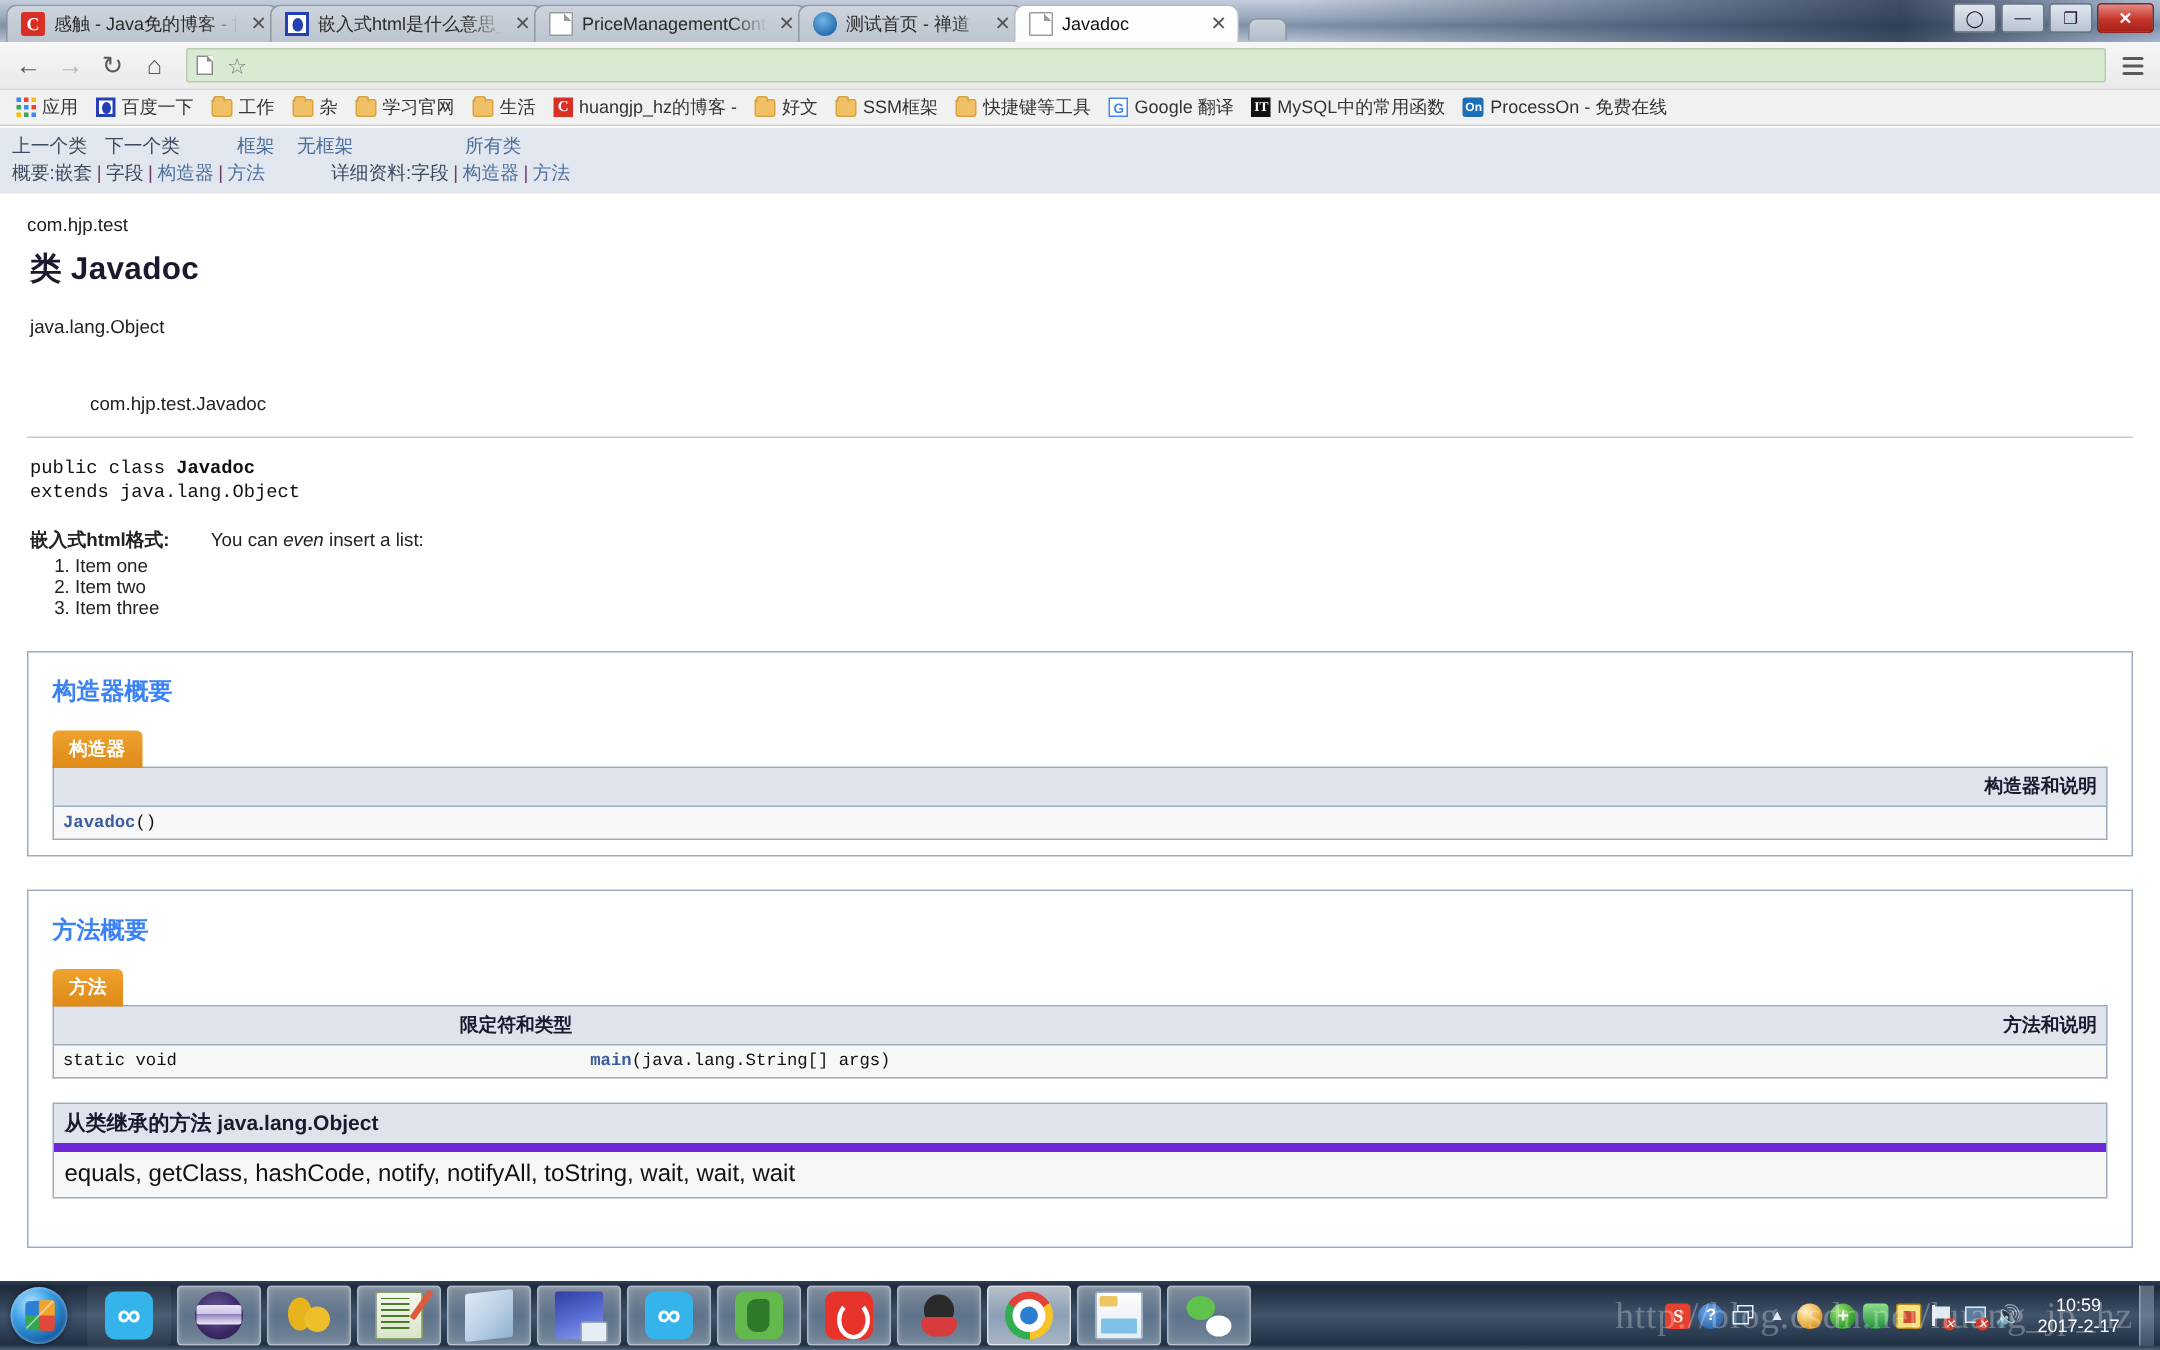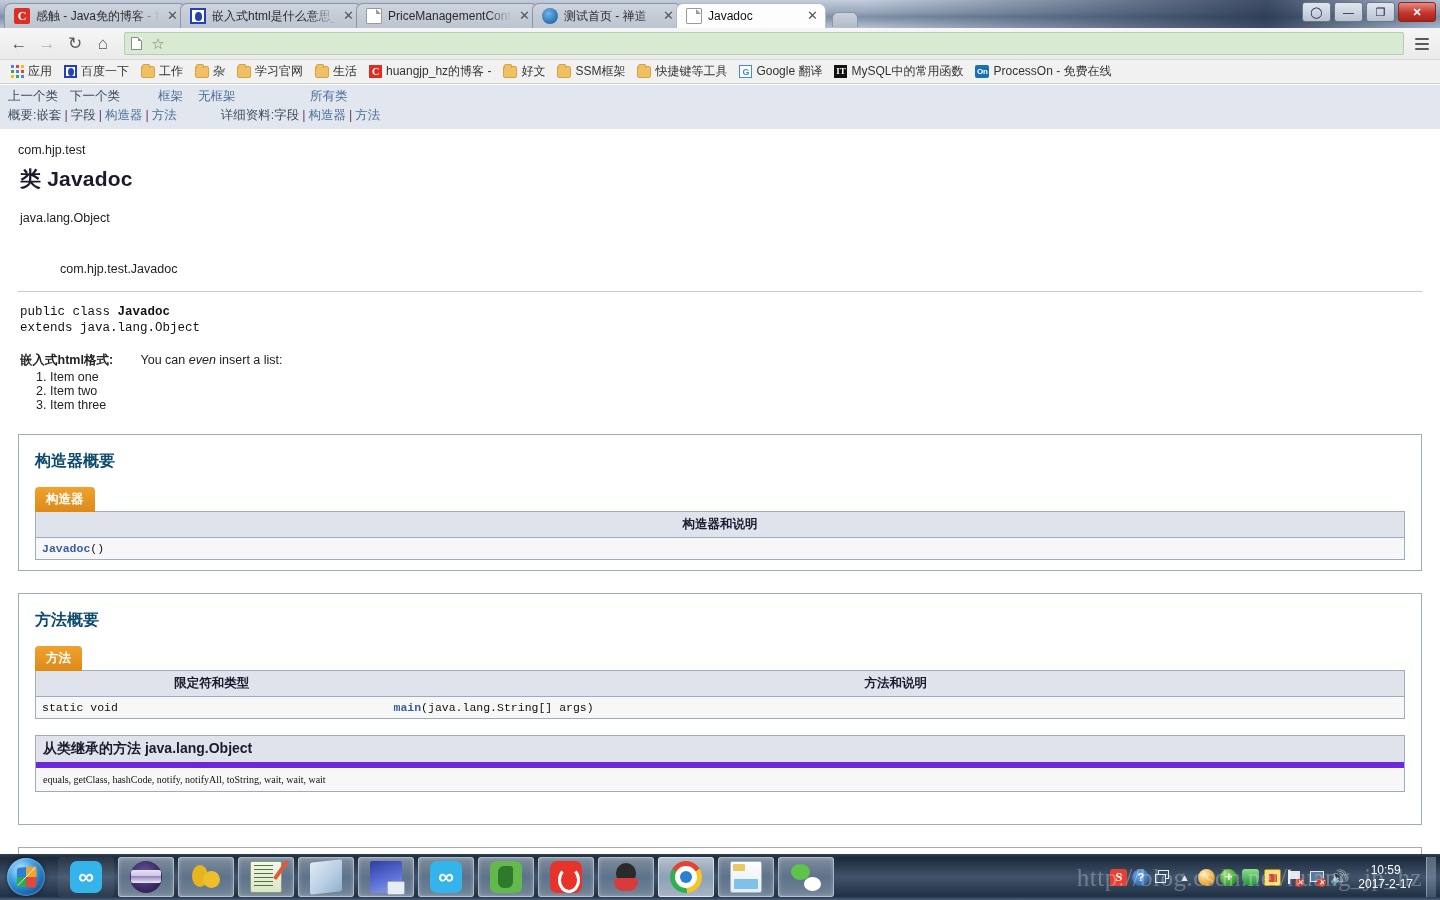--- a/index.html
+++ b/index.html
@@ -147,21 +147,21 @@
     color:#fff; font-size:13.5px; padding: 3px 10px; line-height:16px;
   }
   .jd-topnav .ni.active {
     background: linear-gradient(180deg,#f0a22e 0%, #e08b1a 100%);
     border:1px solid #c87a12; border-radius:2px;
     font-weight:bold; color:#fff; padding:2px 9px;
   }
   .jd-subnav {
     background:#e2e7ef; padding: 3px 8px 5px 8px; font-size:12.5px; color:#29394f;
   }
-  .jd-subnav .row1 { display:flex; gap: 0; line-height:18px;font-family:Liberation Mono, monospace; }
+  .jd-subnav .row1 { display:flex; gap: 0; line-height:18px; }
   .jd-subnav .row2 { display:flex; line-height:18px; }
   .jd-subnav a { color:#4b6f9b; text-decoration:none; }
   .jd-subnav .disabled { color:#3b4a5e; }
   .sep { color:#6b3a6b; padding: 0 3px; }
 
   
   .jd-body { padding: 14px 18px 0 18px; font-size:12.5px; color:#222; }
   .pkgname { font-size:12.5px; color:#222; margin-bottom: 8px; }
   .classtitle { font-size: 21px; font-weight: bold; color:#1a1a2e; margin: 4px 0 18px 2px; letter-spacing:.2px;}
   .inherit-tree { font-size:12.5px; line-height:15px; color:#222; margin-left: 2px;}
@@ -174,49 +174,49 @@
   .desc .lead { font-weight:bold; }
   .desc ol { margin: 1px 0 0 30px; font-size:12.5px; line-height:14px; }
   .desc ol li { margin-top: 0px; }
 
   
   .block {
     border:1px solid #9eadbe; background:#fff;
     margin: 22px 18px 0 18px;
     padding: 14px 8px 10px 8px;
   }
-  .block-title { font-size:16px; font-weight:bold; color:#0c4a6e; margin: 2px 0 14px 8px; }
+  .block-title { font-size:16px; font-weight:bold; color:#3b82f6; margin: 2px 0 14px 8px; }
   .tabhead {
     display:inline-block;
     background: linear-gradient(180deg,#f0a22e 0%, #dd8a18 100%);
     color:#fff; font-weight:bold; font-size:12.5px;
     padding: 4px 11px 4px 11px;
     border-radius: 4px 4px 0 0;
     margin-left: 8px;
     position: relative; top:1px;
   }
   table.jtbl { width: calc(100% - 16px); margin: 0 8px; border-collapse:collapse;
                border:1px solid #9eadbe; }
   table.jtbl th {
     background:#dee3ec; color:#1a1a2e; font-size:12.5px; font-weight:bold;
-    text-align:center; padding: 4px 6px; border-bottom:1px solid #9eadbe;
+    text-align:right; padding: 4px 6px; border-bottom:1px solid #9eadbe;
   }
   table.jtbl td {
     background:#f7f7f7; font-family:"Liberation Mono", monospace; font-size:11.5px;
     padding: 4px 6px; color:#111; vertical-align:top;
   }
   table.jtbl td a, .link { color:#3b5c9e; font-weight:bold; text-decoration:none; }
   .col-type { width: 352px; }
 
   .inh-block { border:1px solid #9eadbe; margin: 16px 8px 0 8px; }
   .inh-head { background:#dee3ec; padding: 4px 7px; font-size:14px; font-weight:bold; color:#1a1a2e;
               border-bottom:6px solid #6d28d9; }
   .inh-head .cls { color:#1a1a2e; }
-  .inh-body { background:#f7f7f7; padding: 6px 7px; font-family:Liberation Serif, serif;
-              font-size:10px; color:#111; }
+  .inh-body { background:#f7f7f7; padding: 6px 7px; font-family:Liberation Sans, sans-serif;
+              font-size:16px; color:#111; }
   .block-pad { height: 22px; }
 
   
   .taskbar {
     position:absolute; left:0; right:0; bottom:0; height:46px;
     background: linear-gradient(180deg, rgba(40,58,80,.97) 0%, rgba(24,38,56,.98) 8%, rgba(58,78,102,.97) 50%, rgba(30,46,66,.99) 92%, rgba(70,92,118,.97) 100%);
     display:flex; align-items:center;
   }
   .startorb {
     width: 48px; height: 44px; margin-left: 2px;

